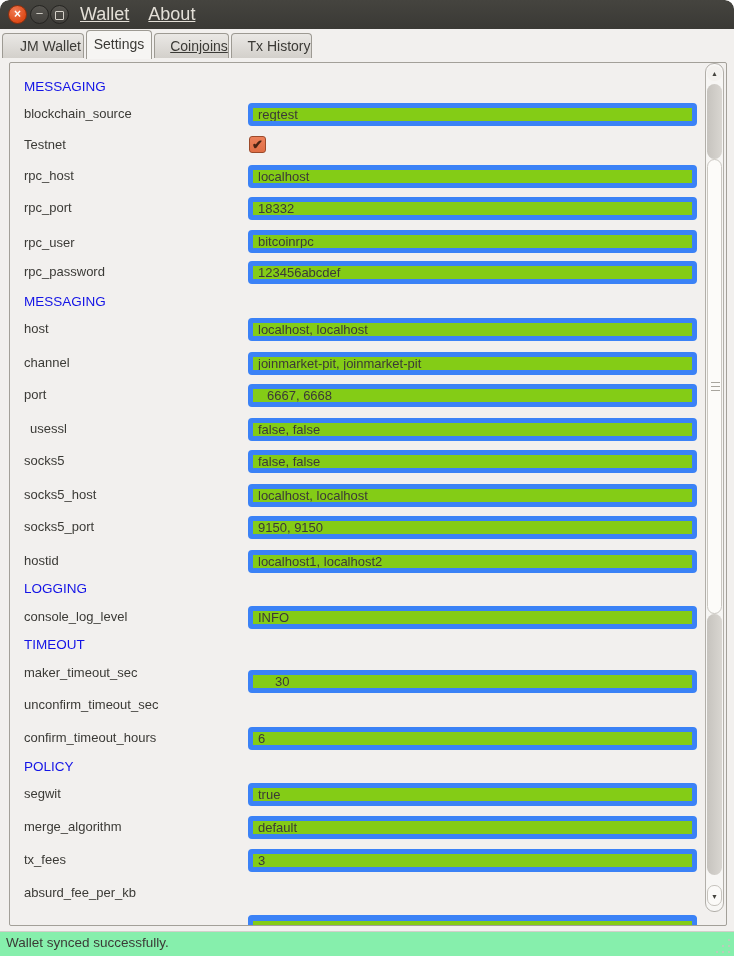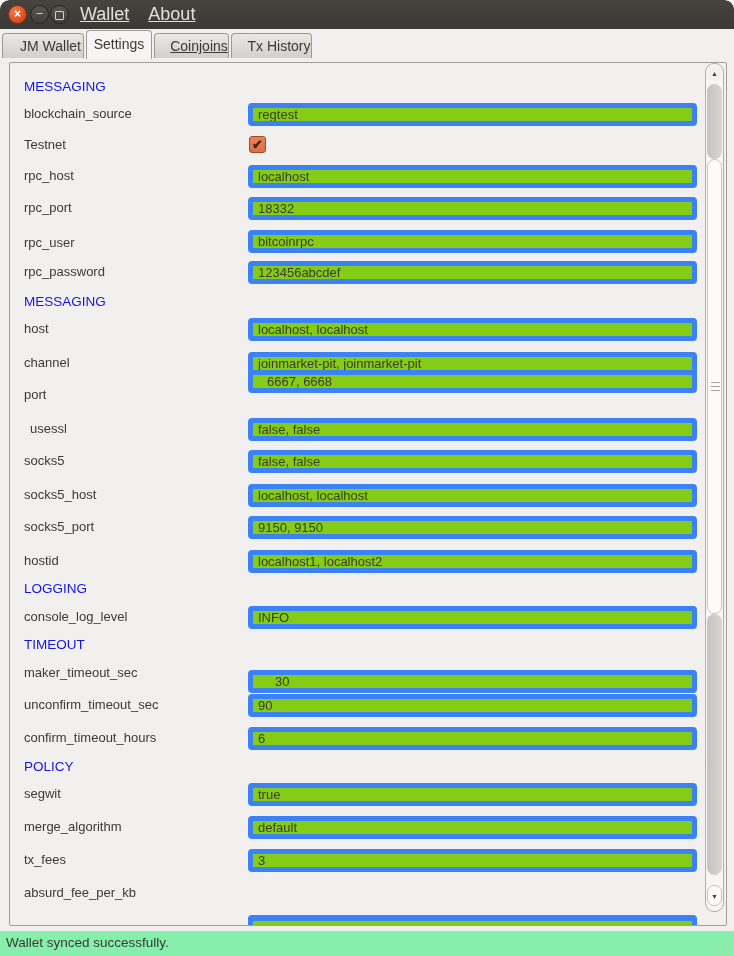--- a/index.html
+++ b/index.html
@@ -96,39 +96,38 @@
       <div class="f-label" style="top: 172px; text-align: right;">rpc_user</div>
       <input type="text" class="f-input" value="bitcoinrpc" style="top: 167px;">
       <div class="f-label" style="top: 201px;">rpc_password</div>
       <input type="text" class="f-input" value="123456abcdef" style="top: 198px;">
       <div class="sec-header" style="top: 231px;">MESSAGING</div>
       <div class="f-label" style="top: 258px;">host</div>
       <input type="text" class="f-input" value="localhost, localhost" style="top: 255px;">
       <div class="f-label" style="top: 292px;">channel</div>
       <input type="text" class="f-input" value="joinmarket-pit, joinmarket-pit" style="top: 289px;">
       <div class="f-label" style="top: 324px;">port</div>
-      <input type="text" class="f-input" value="6667, 6668" style="top: 307px; padding-left: 14px;">
+      <input type="text" class="f-input" value="6667, 6668" style="top: 321px; padding-left: 14px;">
       <div class="f-label" style="top: 358px; margin-left: 6px;">usessl</div>
       <input type="text" class="f-input" value="false, false" style="top: 355px;">
       <div class="f-label" style="top: 390px;">socks5</div>
       <input type="text" class="f-input" value="false, false" style="top: 387px;">
       <div class="f-label" style="top: 424px;">socks5_host</div>
       <input type="text" class="f-input" value="localhost, localhost" style="top: 421px;">
       <div class="f-label" style="top: 456px;">socks5_port</div>
       <input type="text" class="f-input" value="9150, 9150" style="top: 453px;">
       <div class="f-label" style="top: 490px;">hostid</div>
       <input type="text" class="f-input" value="localhost1, localhost2" style="top: 487px;">
       <div class="sec-header" style="top: 518px;">LOGGING</div>
       <div class="f-label" style="top: 546px;">console_log_level</div>
       <input type="text" class="f-input" value="INFO" style="top: 543px;">
       <div class="sec-header" style="top: 574px;">TIMEOUT</div>
       <div class="f-label" style="top: 602px;">maker_timeout_sec</div>
       <input type="text" class="f-input" value="30" style="top: 607px; padding-left: 22px;">
       <div class="f-label" style="top: 634px;">unconfirm_timeout_sec</div>
-      <input type="text" class="f-input" value="90" style="top: 631px;">
       <div class="f-label" style="top: 667px;">confirm_timeout_hours</div>
       <input type="text" class="f-input" value="6" style="top: 664px;">
       <div class="sec-header" style="top: 696px;">POLICY</div>
       <div class="f-label" style="top: 723px;">segwit</div>
       <input type="text" class="f-input" value="true" style="top: 720px;">
       <div class="f-label" style="top: 756px;">merge_algorithm</div>
       <input type="text" class="f-input" value="default" style="top: 753px;">
       <div class="f-label" style="top: 789px;">tx_fees</div>
       <input type="text" class="f-input" value="3" style="top: 786px;">
       <div class="f-label" style="top: 822px;">absurd_fee_per_kb</div>

